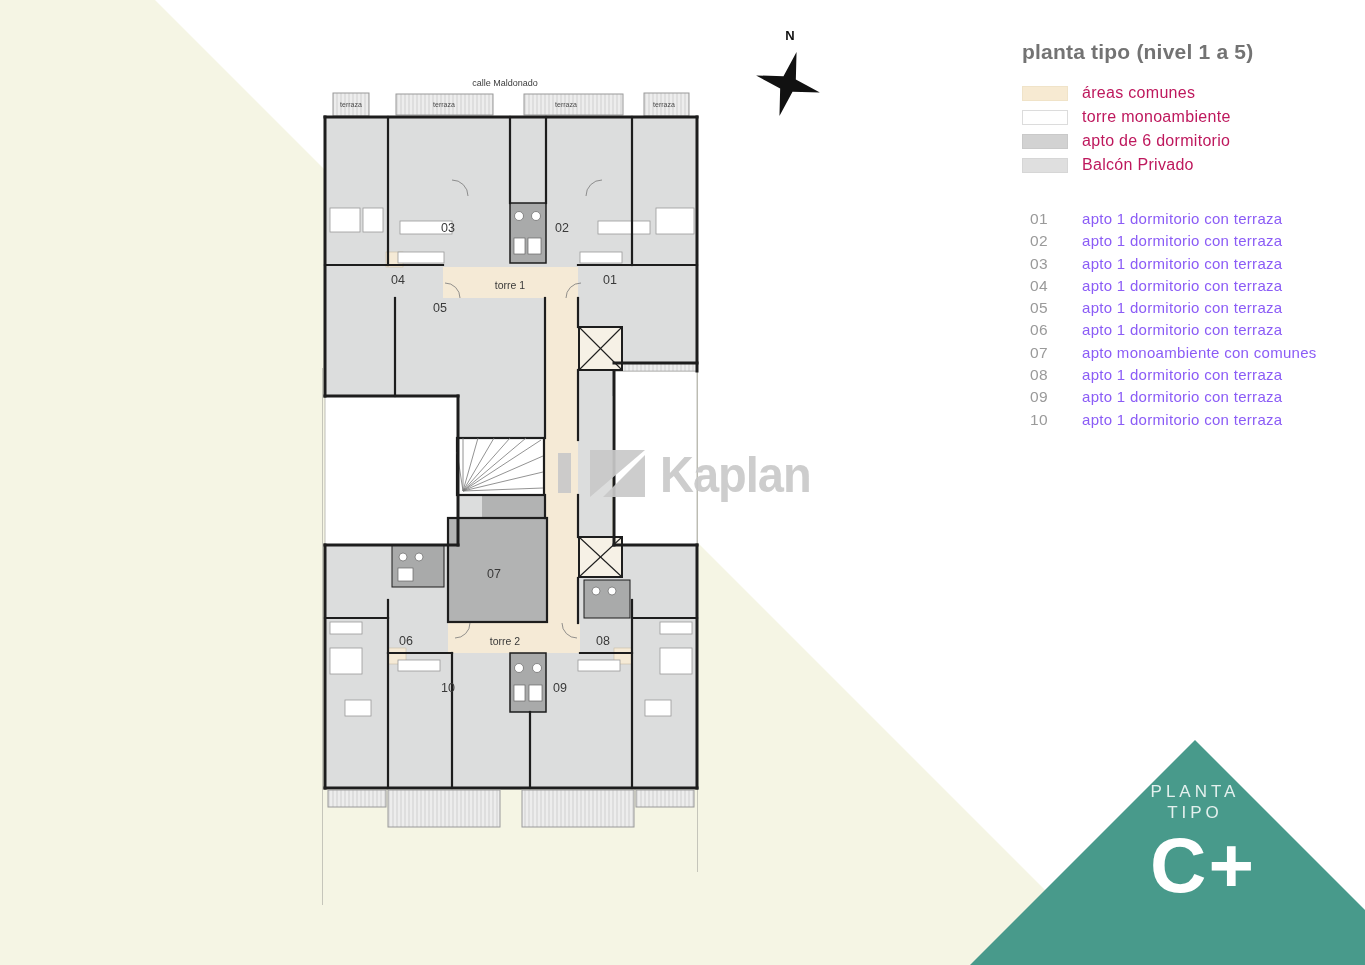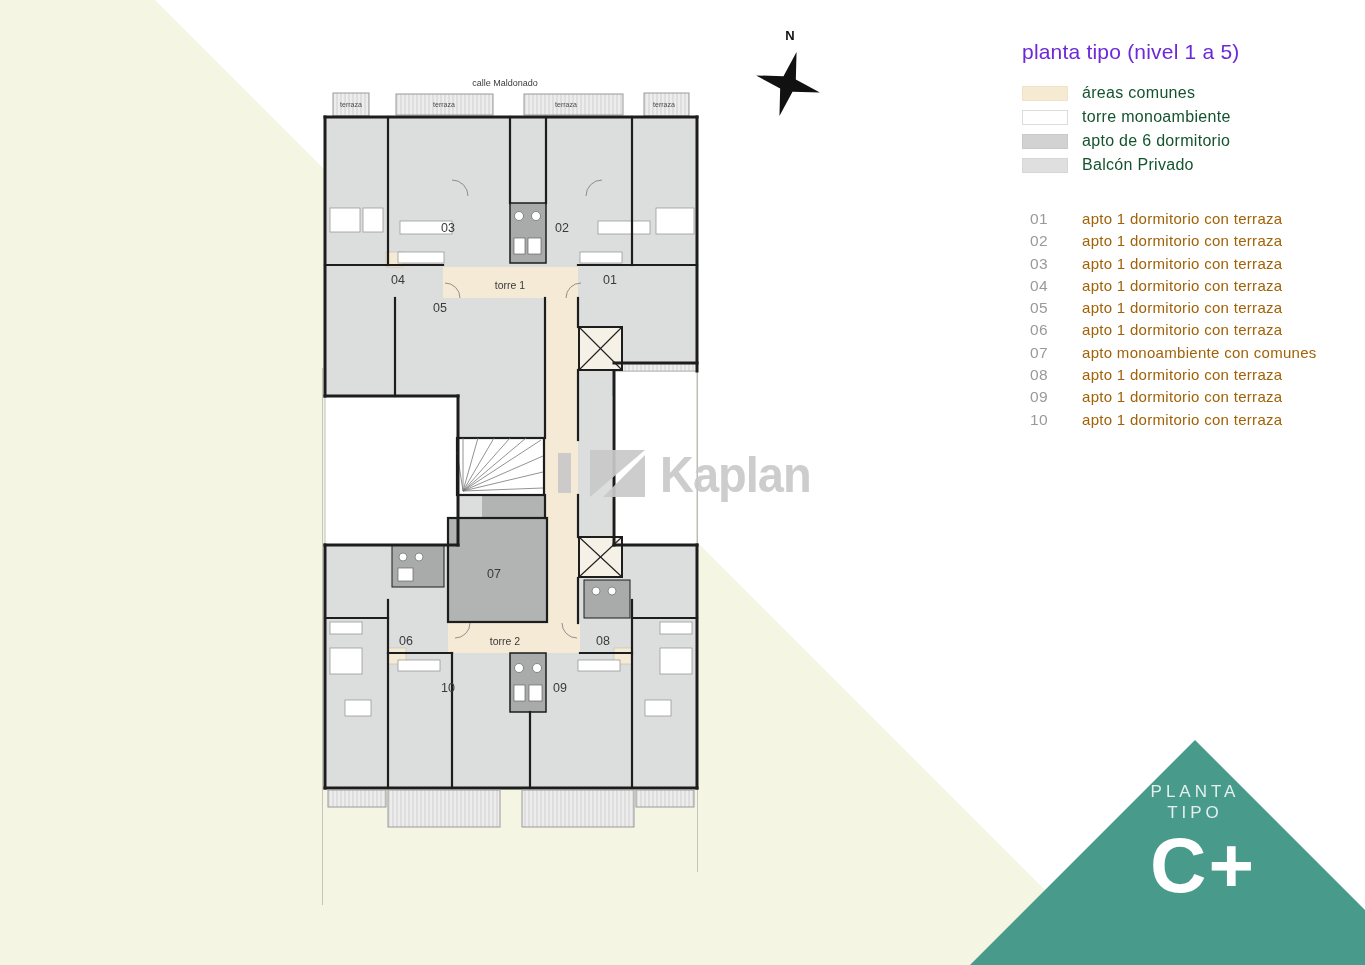--- a/index.html
+++ b/index.html
@@ -26,29 +26,29 @@
   .compass .n{font-size:13px;font-weight:bold;fill:#111;}
   
   .watermark{position:absolute;left:556px;top:440px;z-index:3;display:flex;align-items:flex-end;gap:12px;opacity:.92;}
   .watermark .wordmark{
     font-size:47px;font-weight:bold;color:#c9c9c9;letter-spacing:-1px;line-height:1;
     transform:scaleY(1.05);
   }
   
   .panel{position:absolute;left:1022px;top:40px;width:330px;z-index:3;}
   .panel h1{
-    margin:0 0 22px 0;font-size:21px;font-weight:normal;color:#6d28d9;letter-spacing:.2px;
+    margin:0 0 22px 0;font-size:21px;font-weight:bold;color:#737373;letter-spacing:.2px;
   }
   .legend-row{display:flex;align-items:center;margin-bottom:10px;height:14px;}
   .swatch{width:44px;height:13px;border:1px solid transparent;flex:0 0 auto;}
-  .legend-label{margin-left:14px;font-size:16px;color:#14532d;letter-spacing:.3px;}
+  .legend-label{margin-left:14px;font-size:16px;color:#be185d;letter-spacing:.3px;}
   .units{position:absolute;left:1030px;top:210px;width:330px;z-index:3;}
   .unit-row{display:flex;align-items:baseline;height:22.3px;}
   .unit-num{width:34px;font-size:15.5px;color:#9a9a9a;letter-spacing:.5px;}
-  .unit-desc{margin-left:18px;font-size:15px;color:#a16207;letter-spacing:.3px;}
+  .unit-desc{margin-left:18px;font-size:15px;color:#8b5cf6;letter-spacing:.3px;}
   
   .badge{
     position:absolute;left:960px;top:740px;width:405px;height:225px;z-index:2;
     clip-path:polygon(235px 0px,468px 233px,2px 233px);
     background:#489a8b;
     text-decoration:underline;
   }
   .badge .b-line1,.badge .b-line2{
     position:absolute;left:135px;width:200px;text-align:center;
     color:rgba(255,255,255,.85);font-size:17px;letter-spacing:4px;

